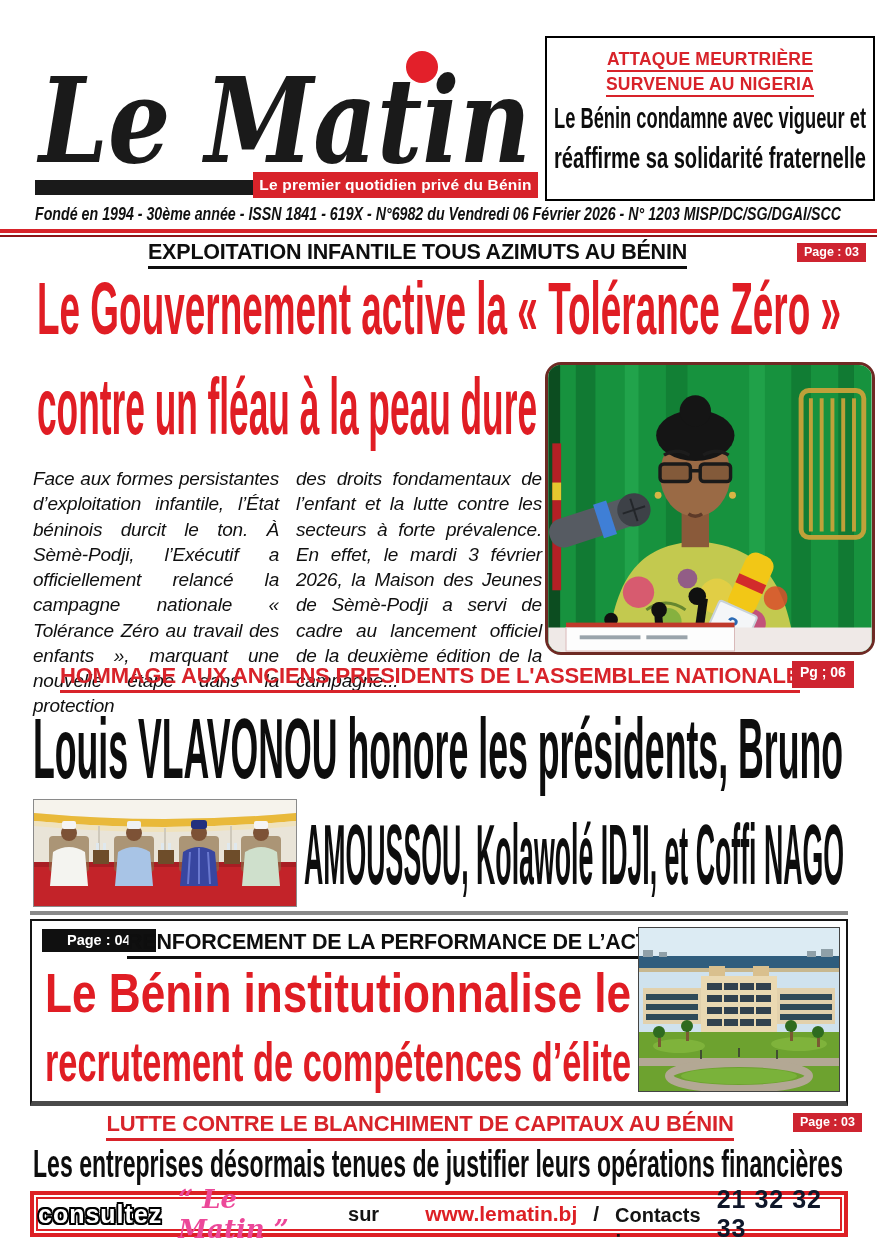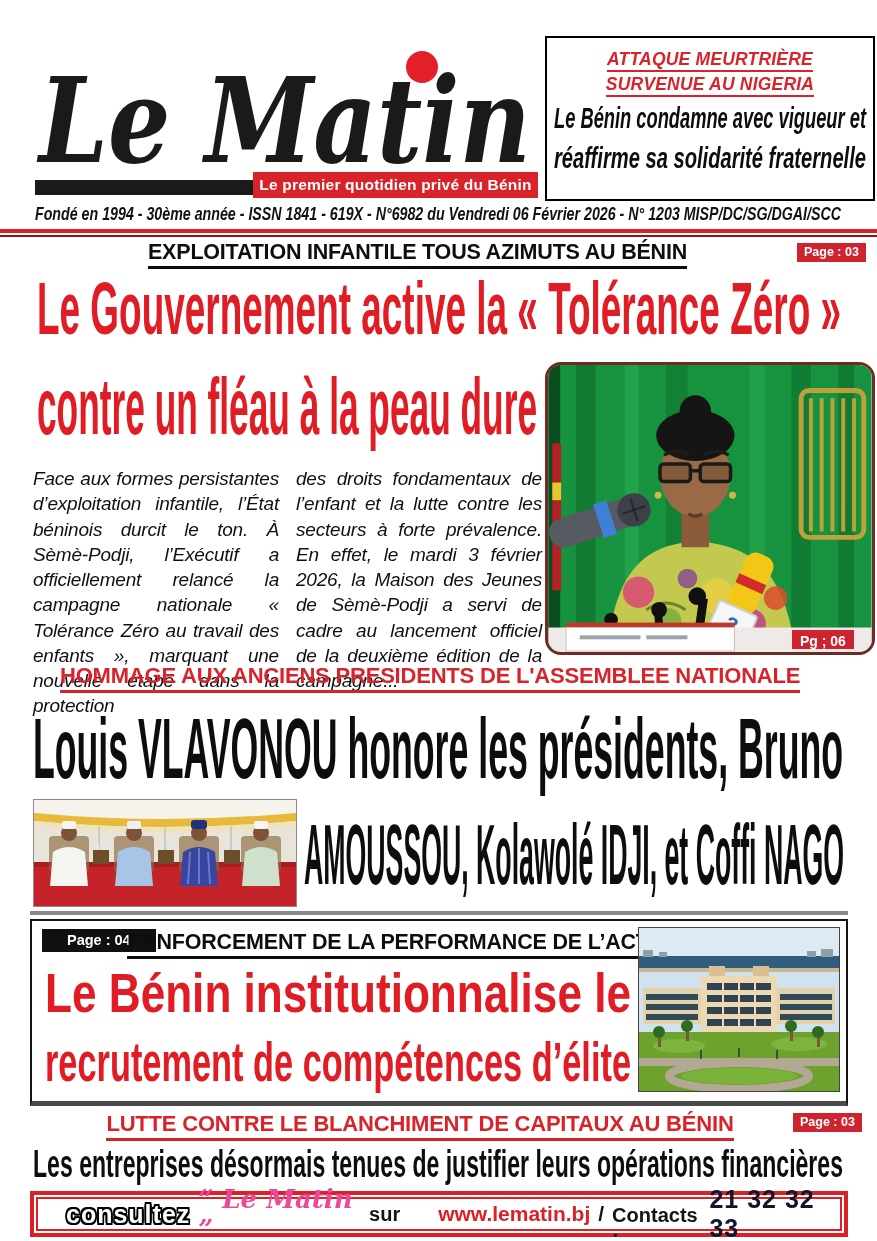--- a/index.html
+++ b/index.html
@@ -13,21 +13,21 @@
   
   .logo-svg text {
     font-family:"DejaVu Serif", serif; font-style:italic; font-weight:bold; fill:#1a1a1a;
   }
   .logo-bar { background:#1a1a1a; }
   .tagline-box {
     background:#d8232a; color:#fff; font-weight:bold; font-size:15.5px;
     text-align:center; line-height:26px; letter-spacing:0.2px;
   }
   .alert-box {
-    border:2px solid #000; background:#fff; text-align:center; padding-top:9px;font-style:italic;
+    border:2px solid #000; background:#fff; text-align:center; padding-top:9px;
   }
   .alert-kicker {
     display:block; color:#d8232a; font-weight:800; font-size:17.5px;
     letter-spacing:0.2px; line-height:1.45;
   }
   .alert-kicker .inner { border-bottom:2.5px solid #d8232a; padding-bottom:1px; }
   .info-svg text {
     font-family:"Liberation Sans", sans-serif; font-style:italic; font-weight:bold; fill:#111;
   }
   .rule-red  { background:#d8232a; height:4px; }
@@ -67,21 +67,21 @@
 
   
   .box3 { border:2px solid #141414; border-bottom:5px solid #4a4a4a; background:#fff; }
   .divider { background:#8a8a8a; height:4px; }
   .kicker3 { color:#0e0e0e; font-size:19.5px; }
 
   
   .footer-outer { border:4px solid #dd2025; padding:2px; }
   .footer-inner {
     border:2px solid #dd2025; height:100%; box-sizing:border-box;
-    display:flex; align-items:center; justify-content:center; gap:8px;padding-left:28px;
+    display:flex; align-items:center; justify-content:center; gap:16px;
   }
   .f-consult {
     font-weight:800; font-size:25px; letter-spacing:1px; color:#fff;
     text-shadow:-1.6px -1.6px 0 #000, 1.6px -1.6px 0 #000, -1.6px 1.6px 0 #000,
                  1.6px 1.6px 0 #000, 0 1.8px 0 #000, 0 -1.8px 0 #000,
                  1.8px 0 0 #000, -1.8px 0 0 #000;
   }
   .f-brand { font-family:"DejaVu Serif", serif; font-style:italic; font-weight:bold; font-size:26px; color:#ec4899; }
   .f-sur { font-weight:bold; font-size:20px; color:#141414; }
   .f-site { font-weight:bold; font-size:21px; color:#dd2025;margin-left:30px; }
@@ -201,21 +201,21 @@
   </div>
 
   <div class="abs bodycols" style="left:33px; top:466px; width:510px;">
     <div class="bodycol">Face aux formes persistantes d’exploitation infantile, l’État béninois durcit le ton. À Sèmè-Podji, l’Exécutif a officiellement relancé la campagne nationale « Tolérance Zéro au travail des enfants », marquant une nouvelle étape dans la protection</div>
     <div class="bodycol">des droits fondamentaux de l’enfant et la lutte contre les secteurs à forte prévalence. En effet, le mardi 3 février 2026, la Maison des Jeunes de Sèmè-Podji a servi de cadre au lancement officiel de la deuxième édition de la campagne...</div>
   </div>
 
   <div class="abs kicker red" style="left:60px; top:663px; width:720px;">
     <span class="inner">HOMMAGE AUX ANCIENS PRESIDENTS DE L'ASSEMBLEE NATIONALE</span>
   </div>
-  <span class="abs badge" style="left:792px; top:630px; font-size:14px; padding:3px 8px 0;">Pg ; 06</span>
+  <span class="abs badge" style="left:792px; top:661px; font-size:14px; padding:3px 8px 8px;">Pg ; 06</span>
 
   <svg class="abs hl" style="left:30px; top:694px;" width="817" height="104" viewBox="0 0 817 104">
     <text x="408" y="84" text-anchor="middle" font-size="85" textLength="810" lengthAdjust="spacingAndGlyphs" class="fill-black">Louis VLAVONOU honore les présidents, Bruno</text>
   </svg>
 
   <div class="abs photo2-frame" style="left:33px; top:799px; width:262px; height:106px;">
     <svg class="photo" width="262" height="106" viewBox="0 0 262 106">
       <rect width="262" height="106" fill="#e9e4d8"></rect>
       <path d="M0,0 L262,0 L262,13 Q131,25 0,13 Z" fill="#f6f3ec"></path>
       <path d="M0,13 Q131,25 262,13 L262,21 Q131,33 0,21 Z" fill="#e9b93a"></path>

